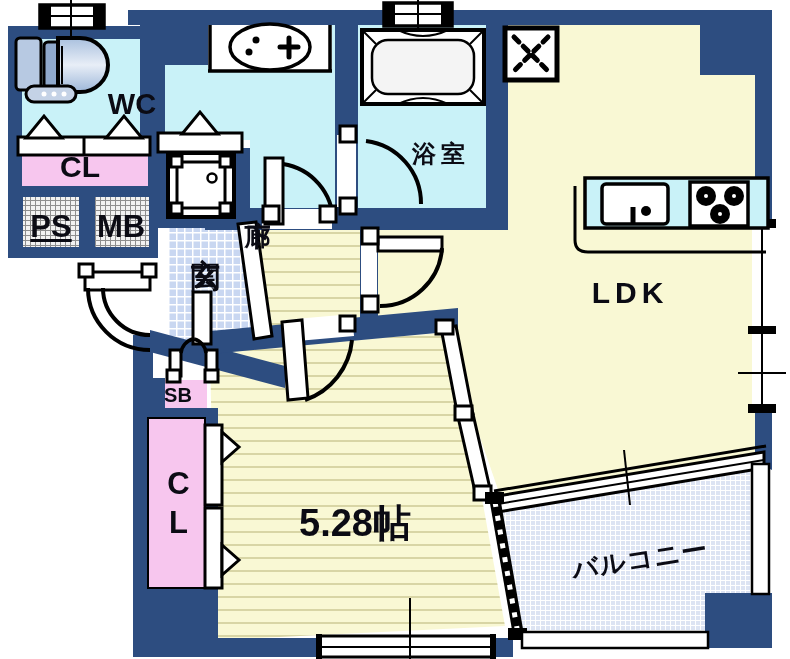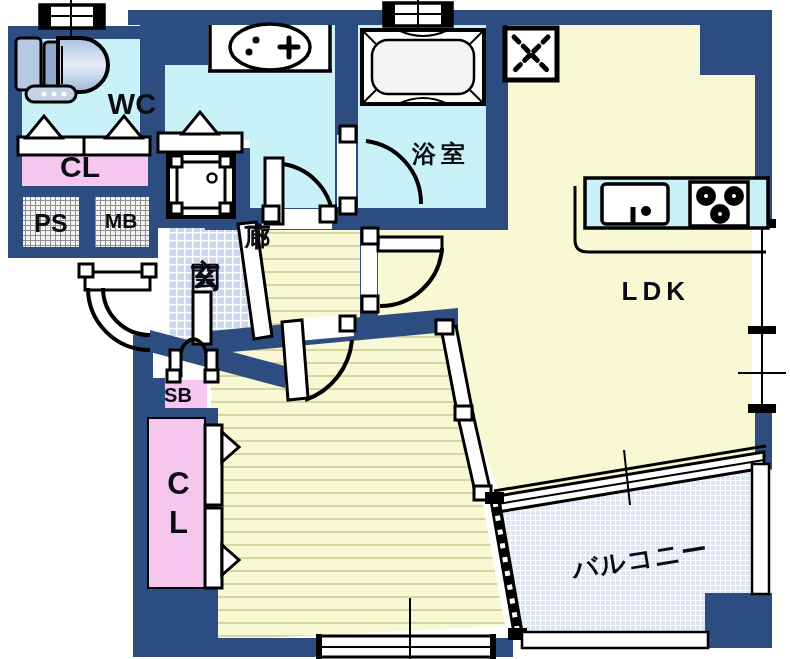--- a/index.html
+++ b/index.html
@@ -273,22 +273,23 @@
         <circle cx="720" cy="214" r="10" fill="#000"></circle>
     <circle cx="706" cy="196" r="2" fill="#fff"></circle>
         <circle cx="734" cy="196" r="2" fill="#fff"></circle>
         <circle cx="720" cy="214" r="2" fill="#fff"></circle>
     <path d="M575,186 L575,240 Q575,252 588,252 L766,252" fill="none" stroke="#000" stroke-width="3"></path>
   </g>
 </svg>
 
   <div class="lbl" style="left:84px;top:88px;width:58px;font-size:29px;margin-left:19px;">WC</div>
   <div class="lbl" style="left:48px;top:150px;width:64px;font-size:30px;">CL</div>
-  <div class="lbl" style="left:24px;top:209px;width:54px;font-size:25px;">PS</div>
-  <div class="lbl" style="left:92px;top:209px;width:58px;font-size:21px;">MB</div>
+  <div class="lbl" style="left:24px;top:209px;width:54px;font-size:31px;text-decoration:underline;">PS</div>
+  <div class="lbl" style="left:92px;top:209px;width:58px;font-size:31px;">MB</div>
   <div class="lbl" style="left:396px;top:138px;width:90px;font-size:24px;letter-spacing:5px;">浴室</div>
-  <div class="lbl" style="left:570px;top:276px;width:120px;font-size:26px;letter-spacing:5px;text-align:right;">LDK</div>
+  <div class="lbl" style="left:570px;top:276px;width:120px;font-size:30px;letter-spacing:5px;">LDK</div>
   <div class="lbl vert" style="left:241px;top:200px;font-size:26px;letter-spacing:5px;">廊下</div>
   <div class="lbl vert" style="left:186px;top:234px;font-size:29px;letter-spacing:6px;">玄関</div>
   <div class="lbl" style="left:156px;top:384px;width:44px;font-size:20px;">SB</div>
   <div class="lbl vert" style="left:160px;top:466px;font-size:31px;letter-spacing:4px;">CL</div>
+  <div class="lbl" style="left:255px;top:498px;width:200px;font-size:38px;">5.28帖</div>
   <div class="lbl" style="left:535px;top:542px;width:210px;font-size:26px;letter-spacing:1px;transform:rotate(-9deg);">バルコニー</div>
 </div>
 
 </body></html>

